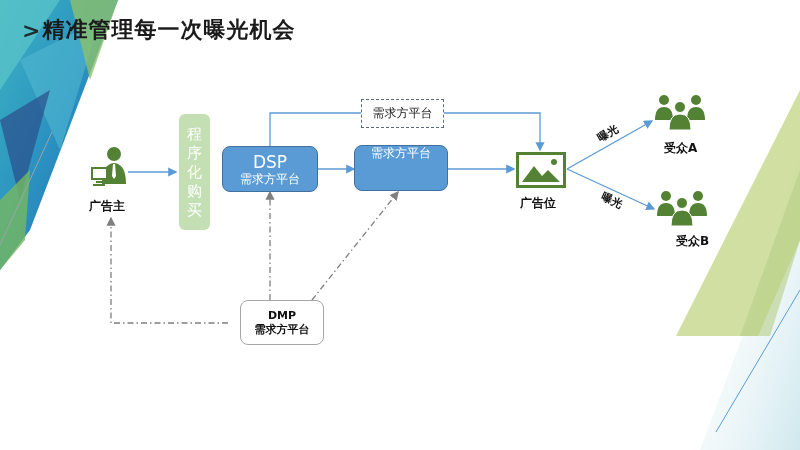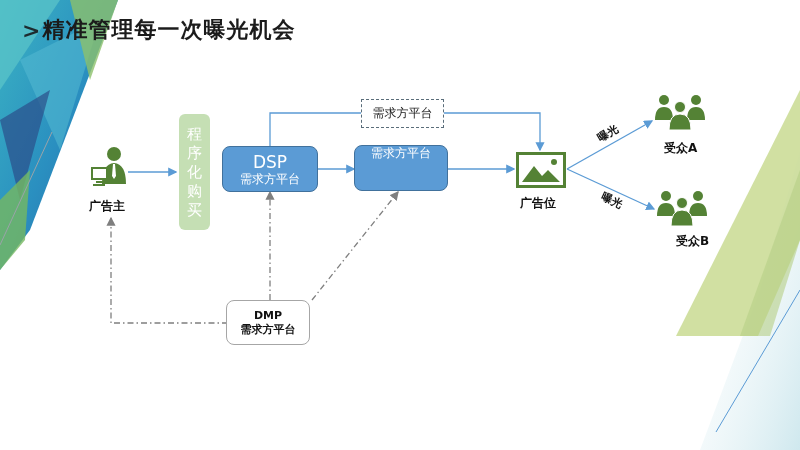--- a/index.html
+++ b/index.html
@@ -147,16 +147,16 @@
     <circle cx="10" cy="6" r="5" fill="#548235"></circle>
     <path d="M1,26 Q1,13 10,13 Q19,13 19,26 Z" fill="#548235"></path>
     <circle cx="42" cy="6" r="5" fill="#548235"></circle>
     <path d="M33,26 Q33,13 42,13 Q51,13 51,26 Z" fill="#548235"></path>
     <circle cx="26" cy="13" r="5.5" fill="#548235" stroke="#fff" stroke-width="1"></circle>
     <path d="M15,36 Q15,20 26,20 Q37,20 37,36 Z" fill="#548235" stroke="#fff" stroke-width="1"></path>
   </svg>
 </div>
 <div class="label-bold" style="left:668px; top:233px;margin-left:8px;">受众B</div>
 
-<div class="node dmp-box" style="left:226px; top:300px; width:84px; height:45px;">
+<div class="node dmp-box" style="left:240px; top:300px; width:84px; height:45px;">
   <span>DMP</span>
   <span>需求方平台</span>
 </div>
 
 </body></html>

